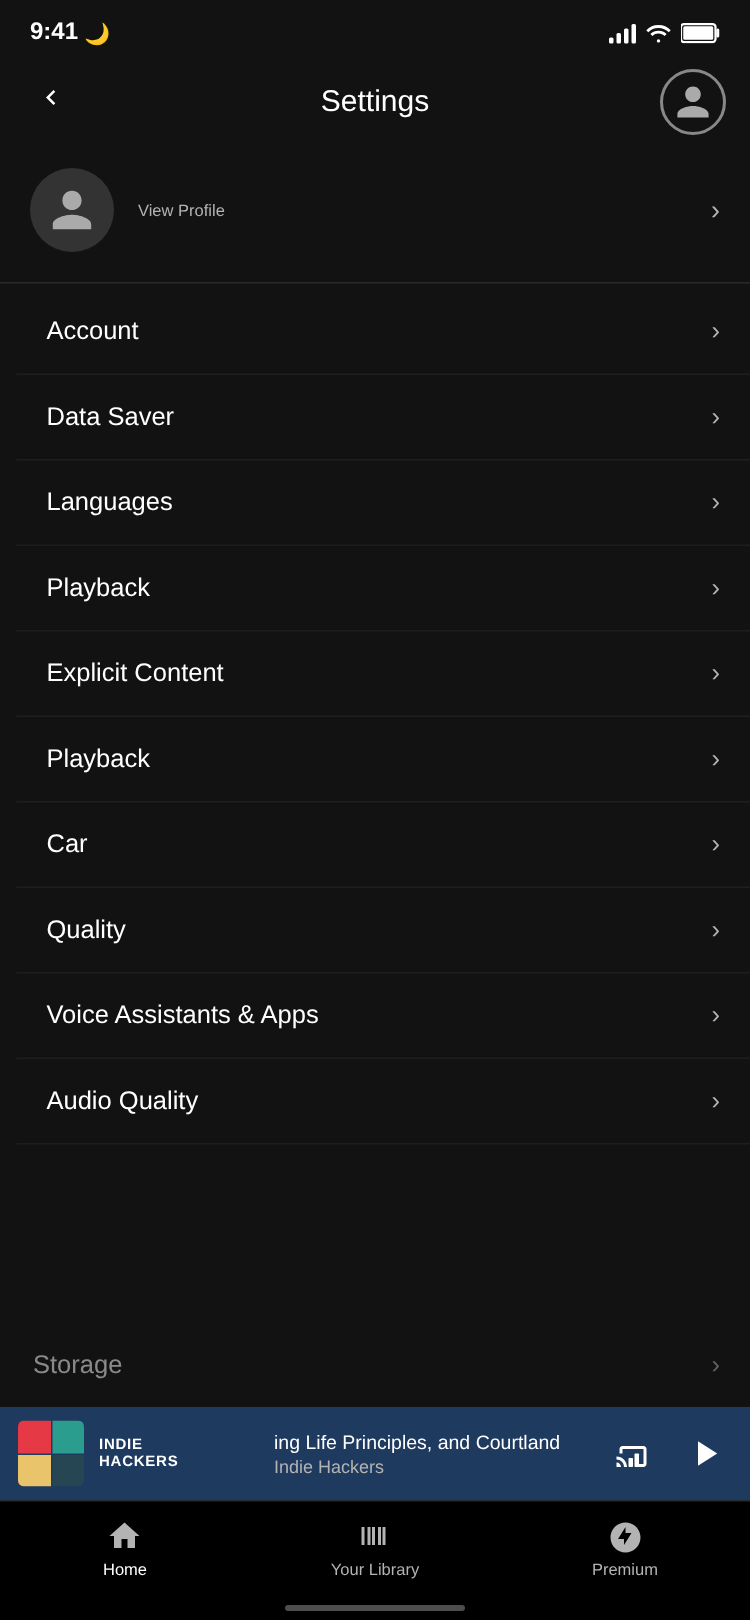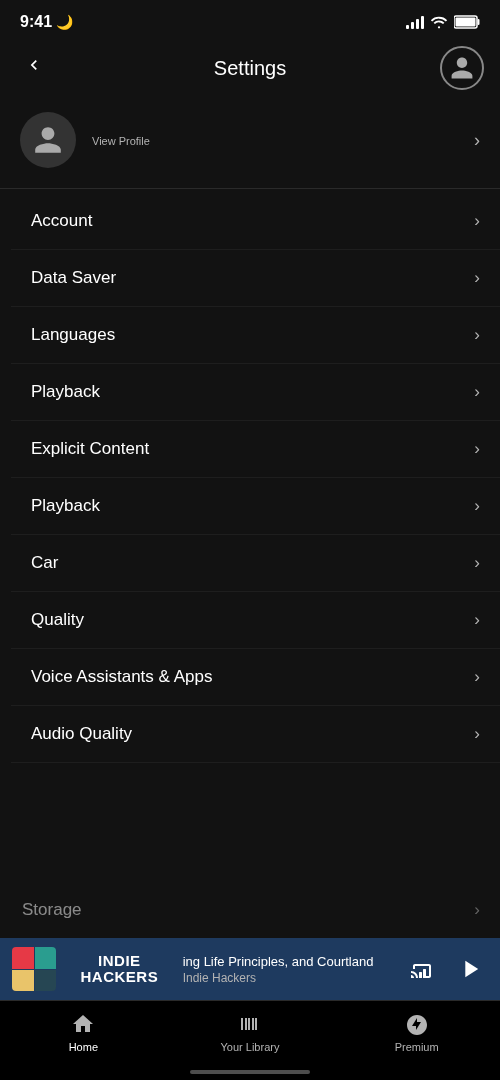--- a/index.html
+++ b/index.html
@@ -300,24 +300,24 @@
       opacity: 0.3;
     }
 
     
     .moon {
       font-size: 14px;
     }
 
     
     .np-brand {
-      font-size: 15px;
+      font-size: 10px;
       font-weight: 700;
       color: #fff;
-      text-align: center;
+      text-align: left;
       letter-spacing: 0.5px;
       line-height: 1.1;
     }
   </style>
 </head>
 <body>
 
 <div class="status-bar">
   <div class="status-time">
     <span>9:41</span>

